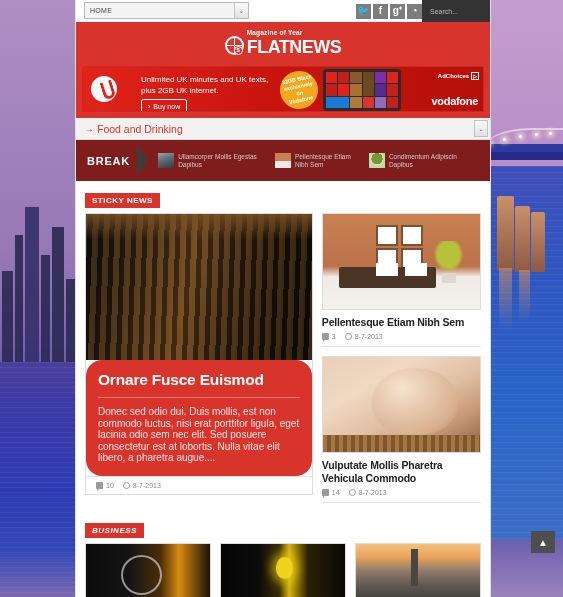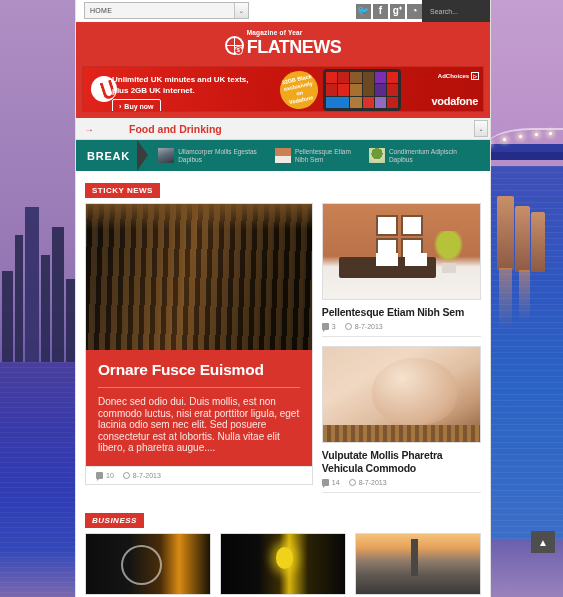--- a/index.html
+++ b/index.html
@@ -116,44 +116,44 @@
   
   .adwrap { background:#d9342b; padding:2px 6px 6px 6px; }
   .ad {
     height:46px; position:relative; overflow:hidden;
     background:linear-gradient(100deg,#e2241b 0%, #c8150e 45%, #b41009 100%);
     border:1px solid #c92a20;
   }
   .vf-logo{position:absolute;left:8px;top:9px;width:26px;height:26px;border-radius:50%;background:#fff;}
   .vf-logo:after{content:"";position:absolute;left:11px;top:5px;width:6px;height:15px;
     border-radius:0 0 6px 6px;border:3px solid #e2241b;border-top:none;transform:rotate(-18deg);}
-  .ad-copy{position:absolute;left:29px;top:7px;color:#fff;font-size:8px;font-weight:bold;line-height:11px;}
+  .ad-copy{position:absolute;left:58px;top:7px;color:#fff;font-size:8px;font-weight:normal;line-height:11px;}
   .buy{margin-top:3px;display:inline-flex;align-items:center;gap:3px;border:1px solid #fff;
     border-radius:2px;padding:1px 6px;font-size:7px;}
   .burst{position:absolute;left:197px;top:4px;width:38px;height:38px;border-radius:50%;
     background:#f2a81c;color:#fff;font-size:5.5px;font-weight:bold;text-align:center;
     display:flex;align-items:center;justify-content:center;transform:rotate(-12deg);line-height:7px;padding:3px;}
   .phone{position:absolute;left:240px;top:2px;width:78px;height:42px;background:#2b2b2b;border-radius:4px;padding:3px;}
   .tiles{display:grid;grid-template-columns:repeat(6,1fr);grid-template-rows:repeat(3,1fr);gap:1px;width:100%;height:100%;}
   .tiles i{display:block;}
   .adchoices{position:absolute;right:4px;top:5px;color:#fff;font-size:6px;font-weight:bold;display:flex;align-items:center;gap:2px;}
   .adchoices b{display:inline-block;border:1px solid #fff;padding:0 1px;font-size:5px;}
   .vfword{position:absolute;right:5px;bottom:4px;color:#fff;font-size:11px;font-weight:bold;letter-spacing:-.3px;}
 
   
   .catstrip{ position:relative; background:#f2f2f2; border-bottom:1px solid #ddd;
     height:22px; display:flex; align-items:center; padding-left:8px; }
   .catstrip .arrow{color:#d9342b;font-size:10px;margin-right:3px;}
-  .catstrip .catname{color:#d9342b;font-size:10.5px;font-weight:bold;margin-left:32px;}
+  .catstrip .catname{color:#d9342b;font-size:10.5px;font-weight:normal;}
   .catstrip .sel{position:absolute;right:2px;top:2px;width:14px;height:17px;
     background:linear-gradient(180deg,#fafafa,#e2e2e2);border:1px solid #c2c2c2;
     display:flex;align-items:center;justify-content:center;font-size:6px;color:#555;}
 
   
-  .ticker{background:#0f766e;height:31px;display:flex;align-items:center;position:relative;overflow:hidden;}
+  .ticker{background:#7f1d1d;height:41px;display:flex;align-items:center;position:relative;overflow:hidden;}
   .brk{color:#fff;font-size:11px;font-weight:bold;letter-spacing:.8px;padding-left:11px;}
   .brk-arrow{width:0;height:0;border-top:15px solid transparent;border-bottom:16px solid transparent;
     border-left:11px solid #3c3c3c;margin-left:7px;}
   .tick-items{display:flex;gap:0;flex:1;}
   .tick{display:flex;align-items:center;gap:4px;padding:0 8px 0 10px;min-width:0;}
   .tick .thumb{width:16px;height:15px;flex:0 0 16px;}
   .tick .tt{color:#ccc;font-size:6.5px;line-height:8px;white-space:nowrap;}
 
   
   .content{padding:8px 9px 0 9px;background:#fff;}
@@ -164,21 +164,21 @@
   .colR{width:160px;}
 
   .feat{border:1px solid #ddd;background:#fff;}
   .feat .ph{height:146px;position:relative;overflow:hidden;background:#1b1309;}
   .books{position:absolute;inset:0;
     background:linear-gradient(100deg,#14100b 0%,#2a1d10 12%,#4a3116 28%,#6b441d 45%,#3c2713 62%,#241708 78%,#120d07 100%);}
   .books:before{content:"";position:absolute;inset:0;
     background:repeating-linear-gradient(92deg, rgba(255,220,150,.10) 0 2px, rgba(0,0,0,.40) 2px 7px, rgba(160,110,50,.25) 7px 11px);}
   .books:after{content:"";position:absolute;left:0;right:0;top:0;height:26px;
     background:linear-gradient(180deg,rgba(120,80,35,.85),rgba(0,0,0,0));}
-  .feat .body{background:#d9342b;color:#fff;padding:11px 12px 12px 12px;}
+  .feat .body{background:#d9342b;color:#fff;padding:11px 12px 12px 12px;border-radius:16px;}
   .feat h2{font-size:15.5px;font-weight:bold;letter-spacing:-.2px;}
   .feat hr{border:none;border-top:1px solid rgba(255,255,255,.35);margin:8px 0 8px 0;}
   .feat p{font-size:10px;line-height:11.5px;color:#fbe6e4;}
   .meta{background:#fff;border-top:1px solid #e4e4e4;padding:5px 10px;display:flex;gap:9px;align-items:center;}
   .meta span{display:flex;align-items:center;gap:3px;font-size:7px;color:#8a8a8a;}
   .ic{width:7px;height:7px;display:inline-block;}
   .ic-comment{background:#9a9a9a;border-radius:1px;position:relative;}
   .ic-comment:after{content:"";position:absolute;left:1px;bottom:-2px;border-left:2px solid #9a9a9a;border-bottom:2px solid transparent;}
   .ic-clock{border:1.3px solid #9a9a9a;border-radius:50%;}
 

